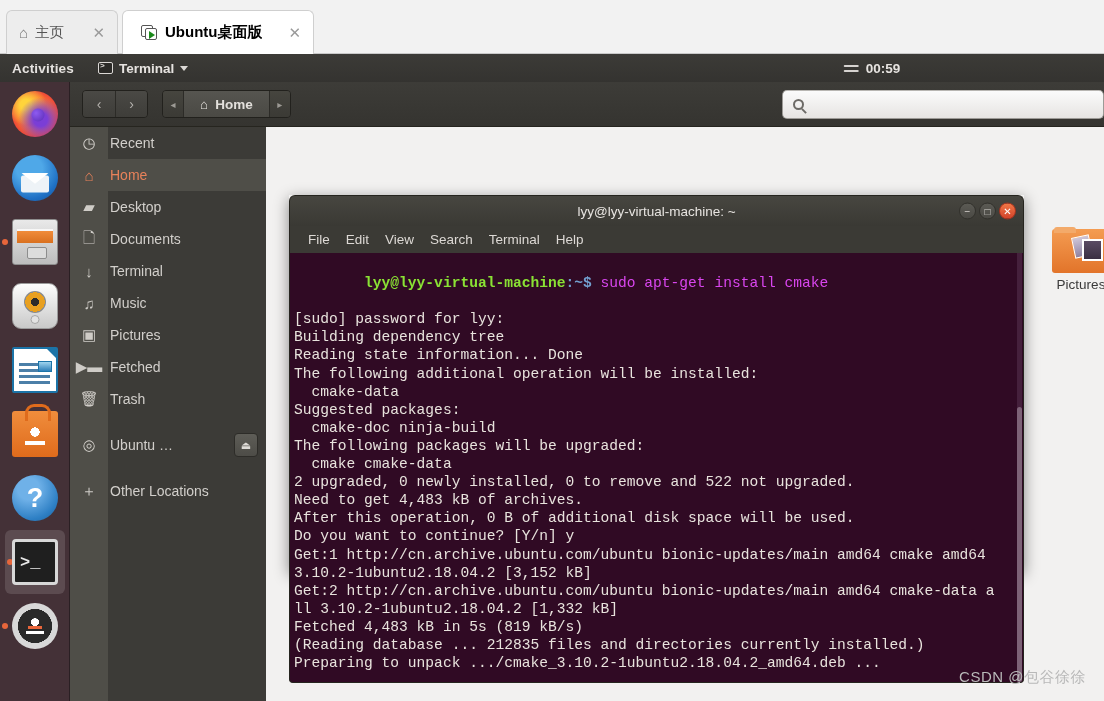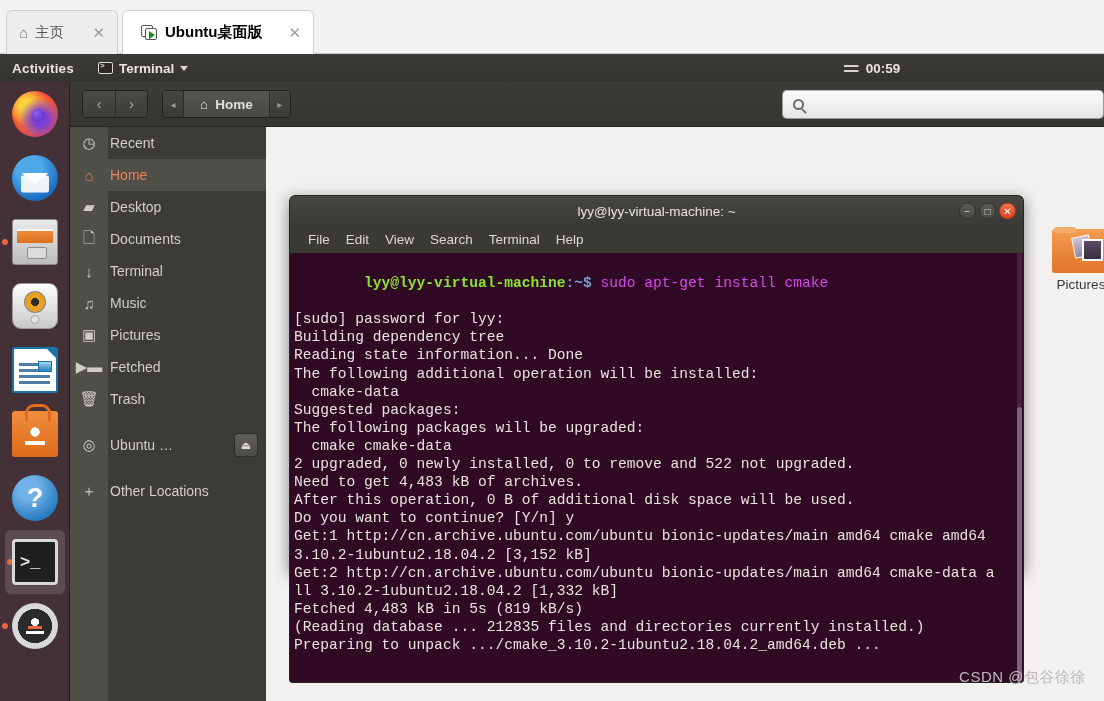--- a/index.html
+++ b/index.html
@@ -620,20 +620,21 @@
       <div class="line">
         <span class="c-green">lyy@lyy-virtual-machine</span><span class="c-blue">:~$</span><span class="c-white"> sudo apt-get install cmake</span>
       </div>
       <div id="term-lines">
           <div class="line">[sudo] password for lyy:</div>
           <div class="line">Building dependency tree</div>
           <div class="line">Reading state information... Done</div>
           <div class="line">The following additional operation will be installed:</div>
           <div class="line">  cmake-data</div>
           <div class="line">Suggested packages:</div>
+          <div class="line">  cmake-doc ninja-build</div>
           <div class="line">The following packages will be upgraded:</div>
           <div class="line">  cmake cmake-data</div>
           <div class="line">2 upgraded, 0 newly installed, 0 to remove and 522 not upgraded.</div>
           <div class="line">Need to get 4,483 kB of archives.</div>
           <div class="line">After this operation, 0 B of additional disk space will be used.</div>
           <div class="line">Do you want to continue? [Y/n] y</div>
           <div class="line">Get:1 http://cn.archive.ubuntu.com/ubuntu bionic-updates/main amd64 cmake amd64</div>
           <div class="line">3.10.2-1ubuntu2.18.04.2 [3,152 kB]</div>
           <div class="line">Get:2 http://cn.archive.ubuntu.com/ubuntu bionic-updates/main amd64 cmake-data a</div>
           <div class="line">ll 3.10.2-1ubuntu2.18.04.2 [1,332 kB]</div>

